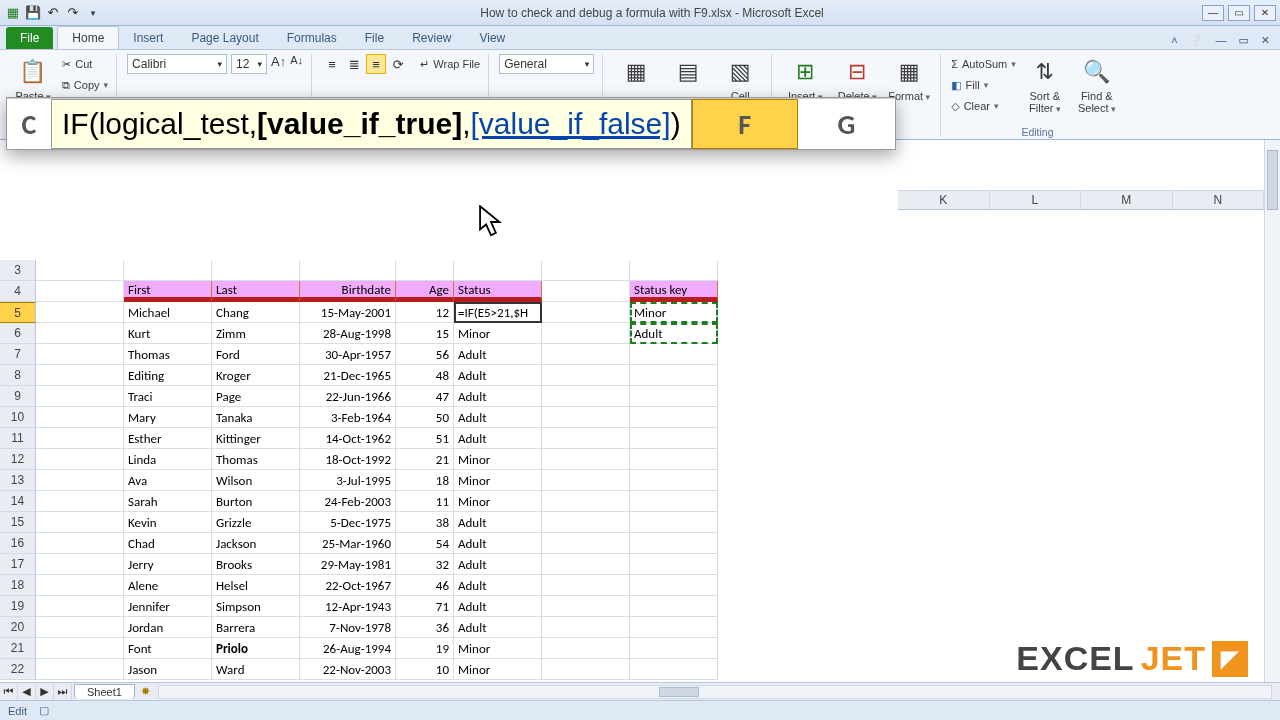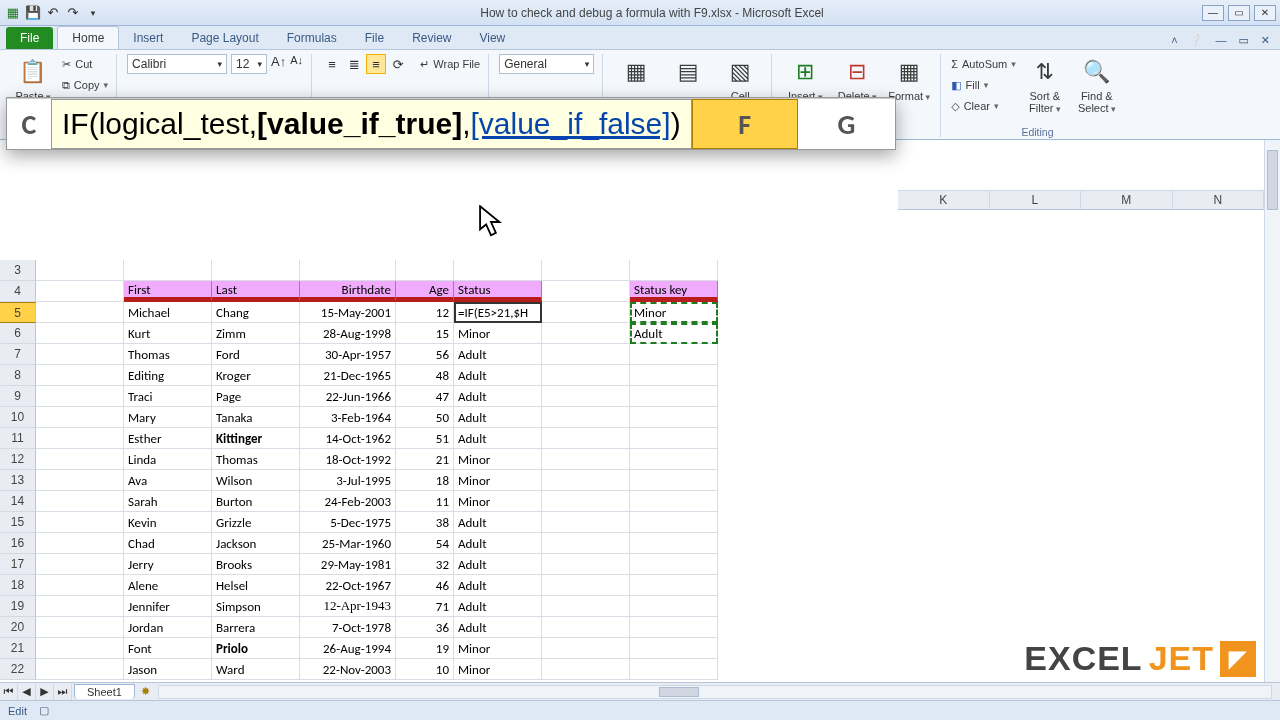--- a/index.html
+++ b/index.html
@@ -76,21 +76,21 @@
 
 
 .status { position:absolute; bottom:0; left:0; right:0; height:20px; background:#dfe9f5; border-top:1px solid #b6c7dc; display:flex; align-items:center; padding:0 8px; font-size:11px; color:#3b5a82; gap:12px;}
 .status .spacer { flex:1; }
 
 
 .vscroll { position:absolute; top:140px; right:0; bottom:38px; width:16px; background:#f0f3f8; border-left:1px solid #cdd9e9;}
 .vscroll .thumb{position:absolute;top:10px;left:2px;right:2px;height:60px;background:#d0d7e3;border:1px solid #aebcd0;}
 
 
-.logo { position:absolute; right:24px; bottom:42px; font-family:Arial; font-size:34px; font-weight:600; letter-spacing:1px; color:#444; display:flex; align-items:center; gap:6px;}
+.logo { position:absolute; right:32px; bottom:42px; font-family:Arial; font-size:34px; font-weight:600; letter-spacing:1px; color:#444; display:flex; align-items:center; gap:6px;}
 .logo .j{color:#f0941e;}
 .logo .sq{width:36px;height:36px;background:#f0941e;display:flex;align-items:center;justify-content:center;color:#fff;font-size:22px;}
 </style>
 </head>
 <body>
 
 <div class="title-bar">
   <div class="qat">
     <span style="color:#1f7d1f">▦</span>
     <span style="color:#2a5db0">💾</span>
@@ -370,21 +370,21 @@
         <div class="cell " style="width: 88px;">Tanaka</div>
         <div class="cell r" style="width: 96px;">3-Feb-1964</div>
         <div class="cell r" style="width: 58px;">50</div>
         <div class="cell " style="width: 88px;">Adult</div>
         <div class="cell " style="width: 88px;"></div>
         <div class="cell " style="width: 88px;"></div>
       </div>
       <div class="crow">
         <div class="cell " style="width: 88px;"></div>
         <div class="cell " style="width: 88px;">Esther</div>
-        <div class="cell " style="width: 88px; font-weight: bold;">Kittinger</div>
+        <div class="cell " style="width: 88px;">Kittinger</div>
         <div class="cell r" style="width: 96px;">14-Oct-1962</div>
         <div class="cell r" style="width: 58px;">51</div>
         <div class="cell " style="width: 88px;">Adult</div>
         <div class="cell " style="width: 88px;"></div>
         <div class="cell " style="width: 88px;"></div>
       </div>
       <div class="crow">
         <div class="cell " style="width: 88px;"></div>
         <div class="cell " style="width: 88px;">Linda</div>
         <div class="cell " style="width: 88px;">Thomas</div>
@@ -451,31 +451,31 @@
         <div class="cell r" style="width: 96px;">22-Oct-1967</div>
         <div class="cell r" style="width: 58px;">46</div>
         <div class="cell " style="width: 88px;">Adult</div>
         <div class="cell " style="width: 88px;"></div>
         <div class="cell " style="width: 88px;"></div>
       </div>
       <div class="crow">
         <div class="cell " style="width: 88px;"></div>
         <div class="cell " style="width: 88px;">Jennifer</div>
         <div class="cell " style="width: 88px;">Simpson</div>
-        <div class="cell r" style="width: 96px; font-family: Liberation Serif, serif;">12-Apr-1943</div>
+        <div class="cell r" style="width: 96px;">12-Apr-1943</div>
         <div class="cell r" style="width: 58px;">71</div>
         <div class="cell " style="width: 88px;">Adult</div>
         <div class="cell " style="width: 88px;"></div>
         <div class="cell " style="width: 88px;"></div>
       </div>
       <div class="crow">
         <div class="cell " style="width: 88px;"></div>
         <div class="cell " style="width: 88px;">Jordan</div>
         <div class="cell " style="width: 88px;">Barrera</div>
-        <div class="cell r" style="width: 96px;">7-Oct-1978</div>
+        <div class="cell r" style="width: 96px;">7-Nov-1978</div>
         <div class="cell r" style="width: 58px;">36</div>
         <div class="cell " style="width: 88px;">Adult</div>
         <div class="cell " style="width: 88px;"></div>
         <div class="cell " style="width: 88px;"></div>
       </div>
       <div class="crow">
         <div class="cell " style="width: 88px;"></div>
         <div class="cell " style="width: 88px;">Font</div>
         <div class="cell " style="width: 88px; font-weight: bold;">Priolo</div>
         <div class="cell r" style="width: 96px;">26-Aug-1994</div>

